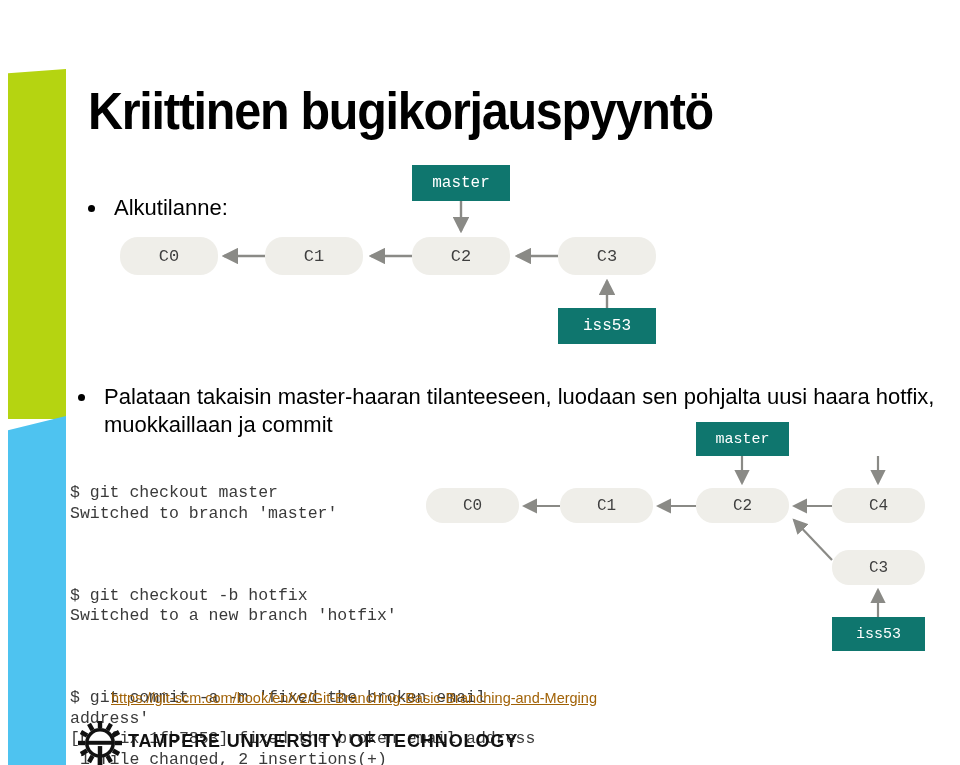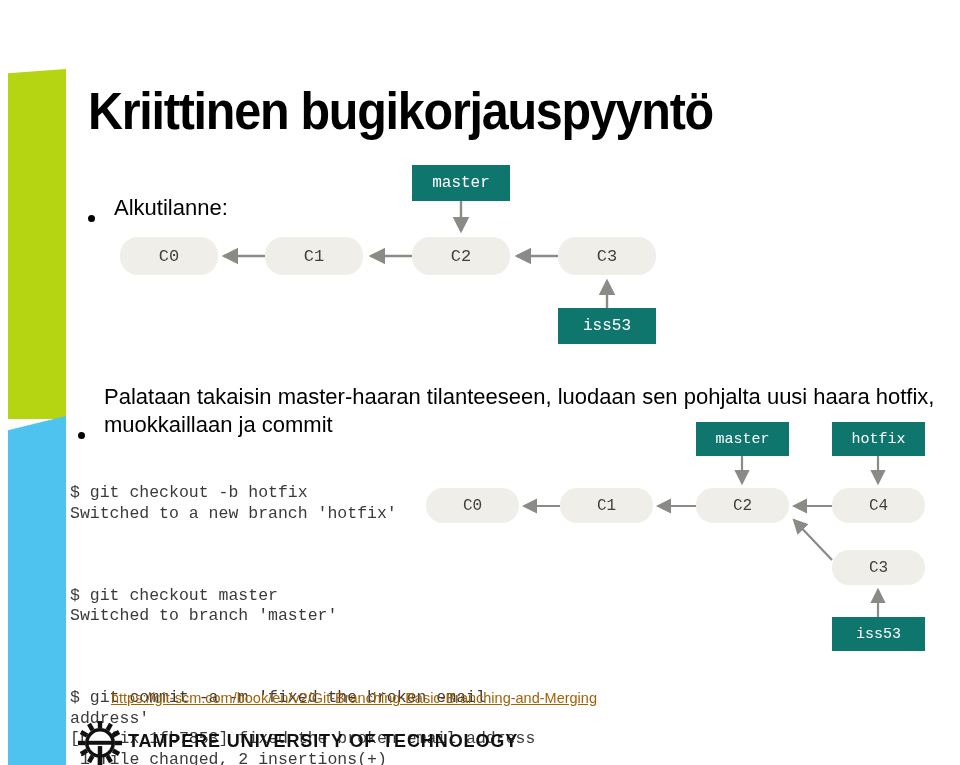--- a/index.html
+++ b/index.html
@@ -34,21 +34,21 @@
     font-size:51px;
     letter-spacing:-1.3px;
     line-height:1;
     color:#000;
     transform:scaleX(0.95);
     transform-origin:left top;
     white-space:nowrap;
   }
 
   
-  .bullet{position:absolute;display:flex;align-items:flex-end;}
+  .bullet{position:absolute;display:flex;align-items:flex-start;}
   .bullet .dot{
     flex:0 0 auto;
     width:7px;height:7px;border-radius:50%;
     background:#000;margin-top:11px;margin-right:19px;
   }
   .bullet .btxt{
     font-size:22px;line-height:28px;color:#000;
     font-family:"Liberation Sans", sans-serif;
   }
   #bullet-1{left:88px;top:182px;}
@@ -164,24 +164,24 @@
     <div class="branch" style="left:292px;top:3px;">master</div>
     <div class="branch" style="left:438px;top:146px;">iss53</div>
   </div>
 
   <div class="bullet" id="bullet-2">
     <span class="dot"></span>
     <span class="btxt">Palataan takaisin master-haaran tilanteeseen, luodaan sen pohjalta uusi haara hotfix, muokkaillaan ja commit</span>
   </div>
 
   <div class="console">
+    <div class="blk">$ git checkout master
+Switched to branch 'master'</div>
     <div class="blk">$ git checkout -b hotfix
 Switched to a new branch 'hotfix'</div>
-    <div class="blk">$ git checkout master
-Switched to branch 'master'</div>
     <div class="blk">$ git commit -a -m 'fixed the broken email
 address'
 [hotfix 1fb7853] fixed the broken email address
  1 file changed, 2 insertions(+)</div>
   </div>
 
   <div class="diagram" id="diagram-hotfix">
     <svg width="536" height="240" viewBox="0 0 536 240">
       <defs>
         <marker id="ah2" markerWidth="7" markerHeight="7" refX="6" refY="3.5" orient="auto">
@@ -204,21 +204,20 @@
       <line x1="454" y1="197" x2="454" y2="170" stroke="#8a8a86" stroke-width="2.2" marker-end="url(#ah2)"></line>
     </svg>
 
     <div class="commit" style="left:2px;top:68px;">C0</div>
     <div class="commit" style="left:136px;top:68px;">C1</div>
     <div class="commit" style="left:272px;top:68px;">C2</div>
     <div class="commit" style="left:408px;top:68px;">C4</div>
     <div class="commit" style="left:408px;top:130px;">C3</div>
 
     <div class="branch" style="left:272px;top:2px;">master</div>
-    <div class="branch" style="left:408px;top:2px;">hotfix</div>
     <div class="branch" style="left:408px;top:197px;">iss53</div>
   </div>
 
   <a class="source-link" href="#">https://git-scm.com/book/en/v2/Git-Branching-Basic-Branching-and-Merging</a>
 
   <svg class="footer-logo" viewBox="0 0 100 100">
     <g fill="#111">
       <circle cx="50" cy="50" r="34"></circle>
       <g>
         <rect x="45" y="0" width="10" height="16"></rect>

